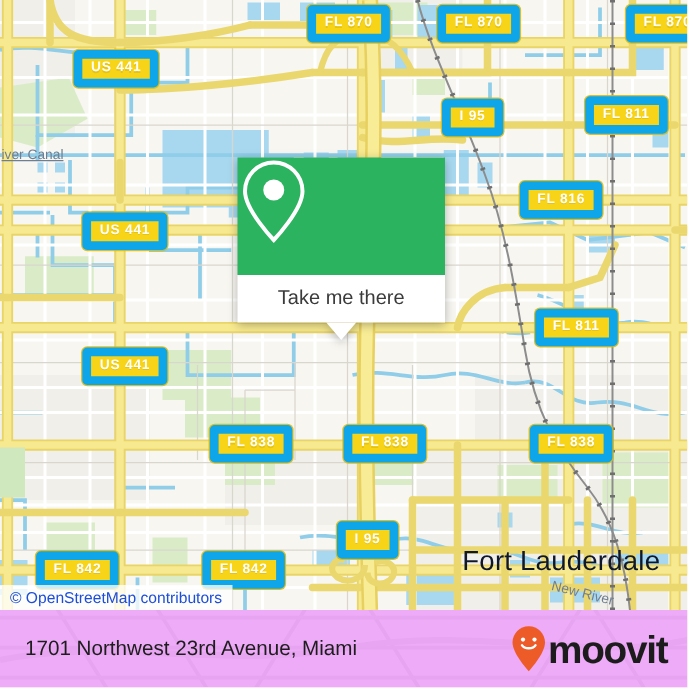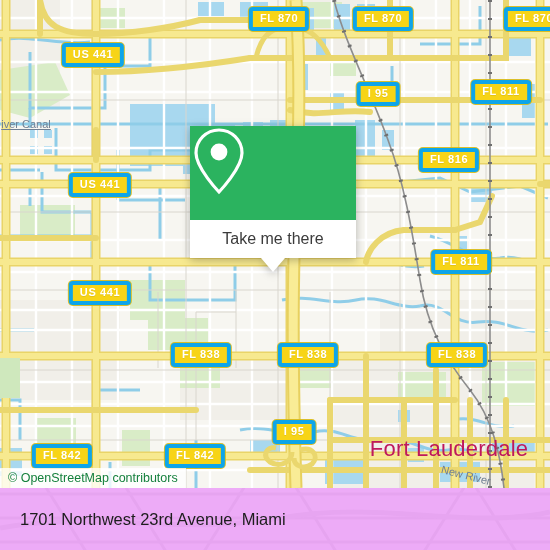--- a/index.html
+++ b/index.html
@@ -15,37 +15,37 @@
   .map{
     position:absolute;left:0;top:0;width:550px;height:488px;
     background:#f7f6f1;overflow:hidden;
   }
   .map svg{position:absolute;left:0;top:0;}
 
   
   .shield{
     position:absolute;
     background:#f7d417;
-    border:4px solid #0ea5e9;
+    border:7px solid #0ea5e9;
     border-radius:4px;
     color:#ffffff;
     font-weight:bold;
     font-size:11px;
     letter-spacing:.6px;
     padding:2px 7px 3px 7px;
     line-height:11px;
     white-space:nowrap;
     box-shadow:0 0 0 1px rgba(215,185,20,.9);
     text-shadow:0 1px 0 rgba(0,0,0,.08);
     transform:translate(-50%,-50%);
   }
   .placelabel{
     position:absolute;
     transform:translate(-50%,-50%);
-    color:#be185d;
+    color:#0f172a;
     font-size:22px;
     white-space:nowrap;
     letter-spacing:.2px;
   }
   .waterlabel{
     position:absolute;
     transform:translate(-50%,-50%);
     color:#6f7f93;
     font-size:11px;
     white-space:nowrap;
@@ -75,21 +75,21 @@
     width:0;height:0;
     border-left:12px solid transparent;
     border-right:12px solid transparent;
     border-top:14px solid #ffffff;
   }
 
   
   .attrib{
     position:absolute;left:0;top:468px;
     background:rgba(255,255,255,.78);
-    color:#15803d;
+    color:#1d4ed8;
     font-size:12.5px;
     padding:3px 8px 4px 8px;
     white-space:nowrap;
   }
 
   
   .footer{
     position:absolute;left:0;top:488px;width:550px;height:62px;
     background:#d946ef;
     display:flex;align-items:center;
@@ -423,14 +423,23 @@
         <path d="M420,70 L470,-10"></path>
         <path d="M470,-10 L520,70"></path>
       </g>
       <g stroke="#f4f4f4" stroke-width="5" fill="none">
         <path d="M0,40 C90,22 180,48 280,30 C380,12 470,42 550,24"></path>
       </g>
     </svg>
 
     <div class="address">1701 Northwest 23rd Avenue, Miami</div>
 
+    <div class="logo">
+      <svg width="28" height="38" viewBox="0 0 28 38">
+        <path d="M14 1 C6.8 1 1 6.8 1 14 C1 23 14 37 14 37 C14 37 27 23 27 14 C27 6.8 21.2 1 14 1 Z" fill="#ec5b28"></path>
+        <circle cx="9.4" cy="11.6" r="1.7" fill="#ffffff"></circle>
+        <circle cx="18.6" cy="11.6" r="1.7" fill="#ffffff"></circle>
+        <path d="M8.6 16.2 C10.4 19.4 17.6 19.4 19.4 16.2" stroke="#ffffff" stroke-width="2" fill="none" stroke-linecap="round"></path>
+      </svg>
+      <div class="logo-word">moovit</div>
+    </div>
   </div>
 </div>
 
 </body></html>

